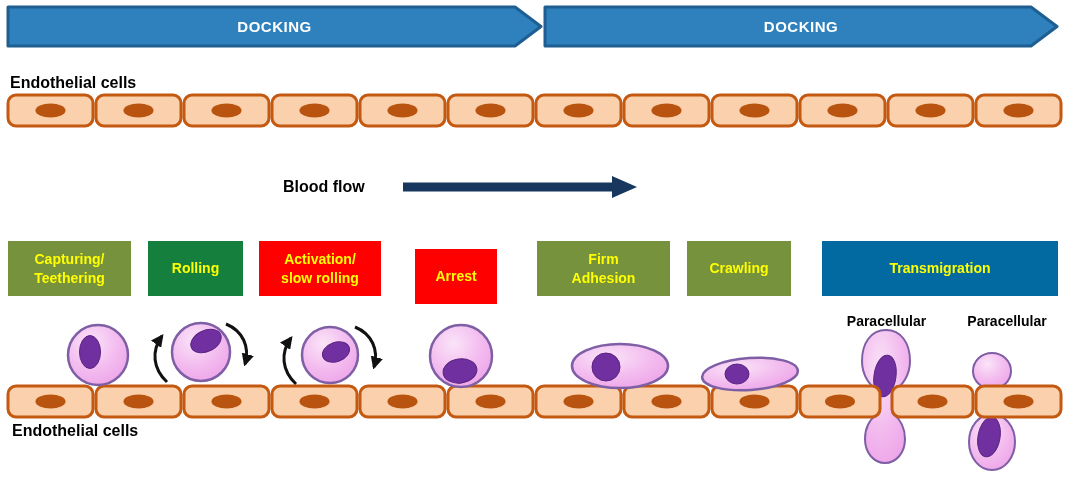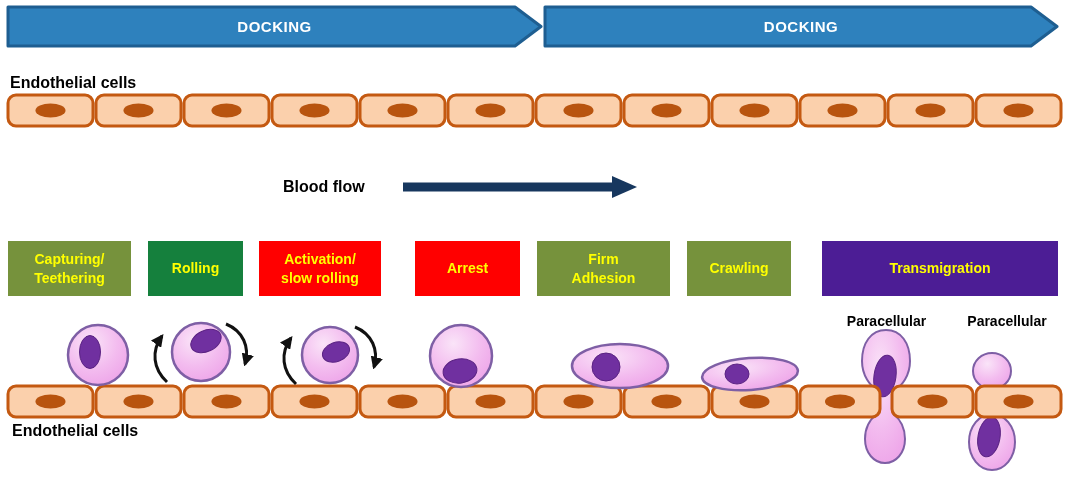--- a/index.html
+++ b/index.html
@@ -166,23 +166,23 @@
 
   <div class="overlay black-label" style="left:10px;top:74px;width:200px;height:18px;">Endothelial cells</div>
 
   <div class="overlay bloodflow-label" style="left:283px;top:175px;width:120px;height:24px;">Blood flow</div>
 
   <div class="stage" style="left: 8px; width: 123px; background: rgb(118, 146, 60); color: rgb(255, 255, 0);">Capturing/
 Teethering</div>
   <div class="stage" style="left: 148px; width: 95px; background: #15803d; color: rgb(255, 255, 0);">Rolling</div>
   <div class="stage" style="left: 259px; width: 122px; background: rgb(255, 0, 0); color: rgb(255, 255, 0);">Activation/
 slow rolling</div>
-  <div class="stage" style="left: 415px; width: 105px; background: rgb(255, 0, 0); color: rgb(255, 255, 0);">Arrest</div>
+  <div class="stage" style="left: 415px; width: 82px; background: rgb(255, 0, 0); color: rgb(255, 255, 0); margin-top: 8px;">Arrest</div>
   <div class="stage" style="left: 537px; width: 133px; background: rgb(118, 146, 60); color: rgb(255, 255, 0);">Firm
 Adhesion</div>
   <div class="stage" style="left: 687px; width: 104px; background: rgb(118, 146, 60); color: rgb(255, 255, 0);">Crawling</div>
-  <div class="stage" style="left: 822px; width: 236px; background: #4c1d95; color: rgb(255, 255, 0);">Transmigration</div>
+  <div class="stage" style="left: 822px; width: 236px; background: #0369a1; color: rgb(255, 255, 0);">Transmigration</div>
 
   <div class="overlay route-label" style="left:838px;top:312px;width:97px;height:17px;">Paracellular</div>
   <div class="overlay route-label" style="left:955px;top:312px;width:104px;height:17px;">Paracellular</div>
 
   <div class="overlay black-label" style="left:12px;top:422px;width:200px;height:18px;">Endothelial cells</div>
 </div>
 
 </body></html>

